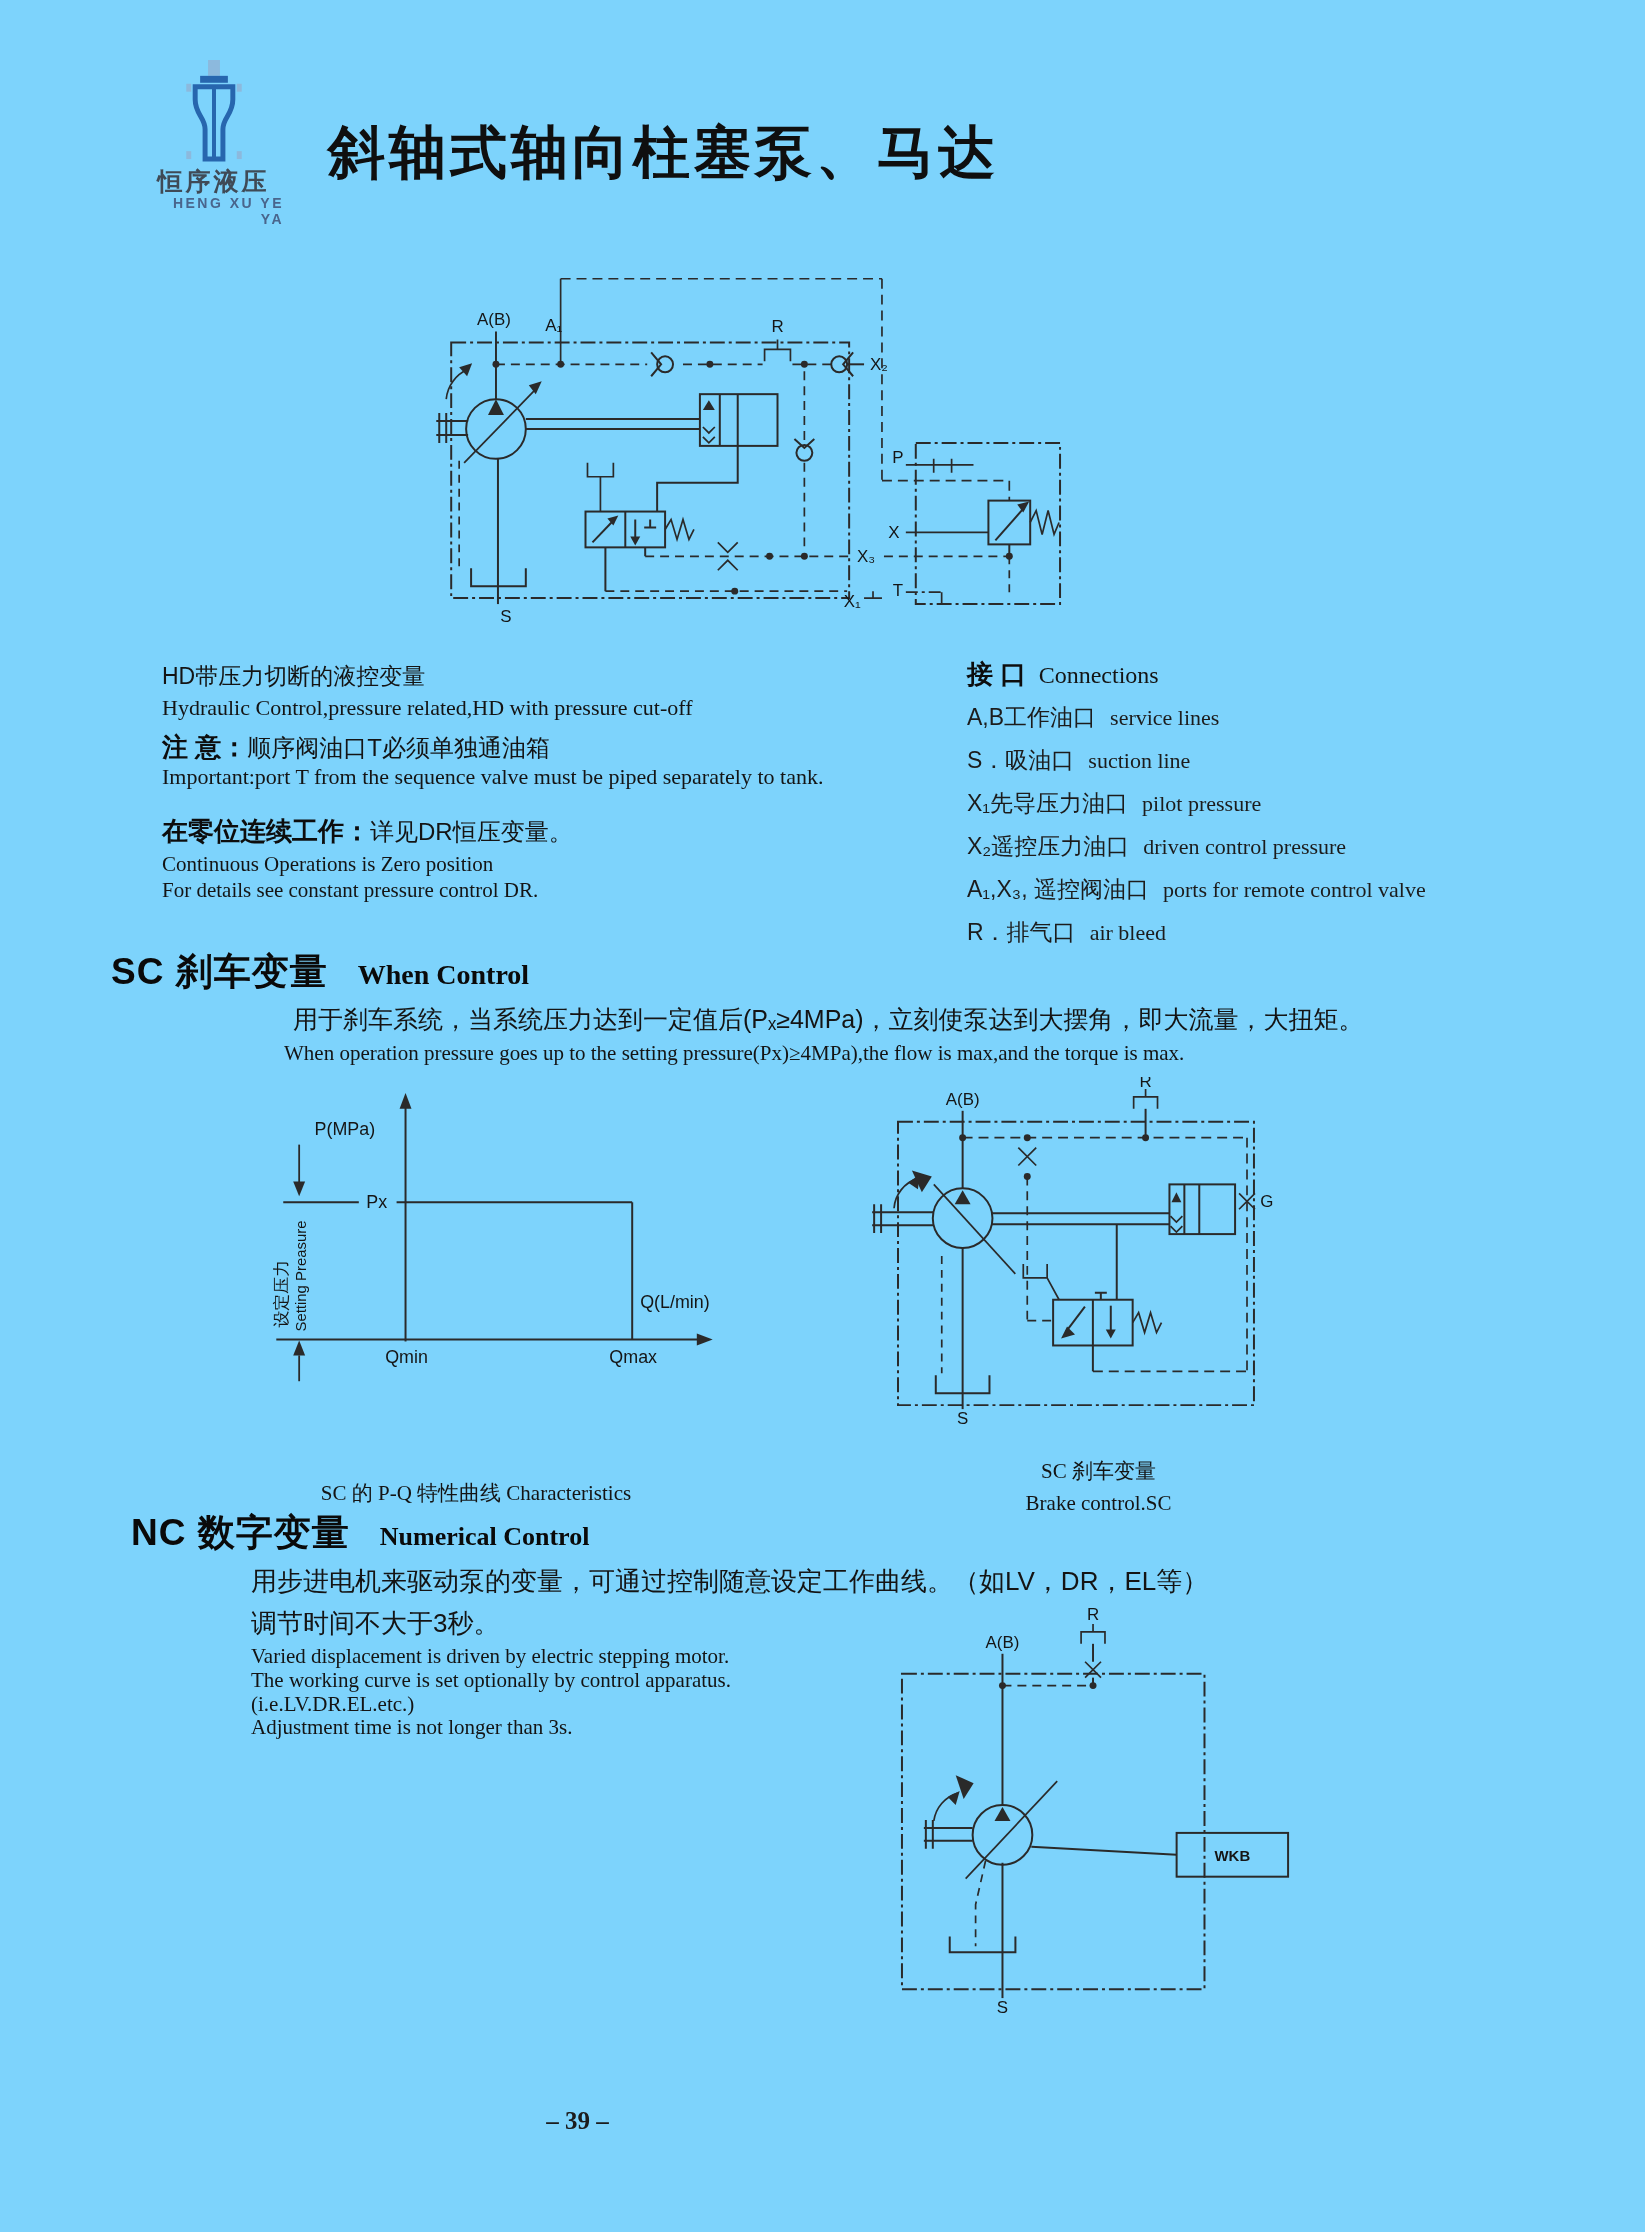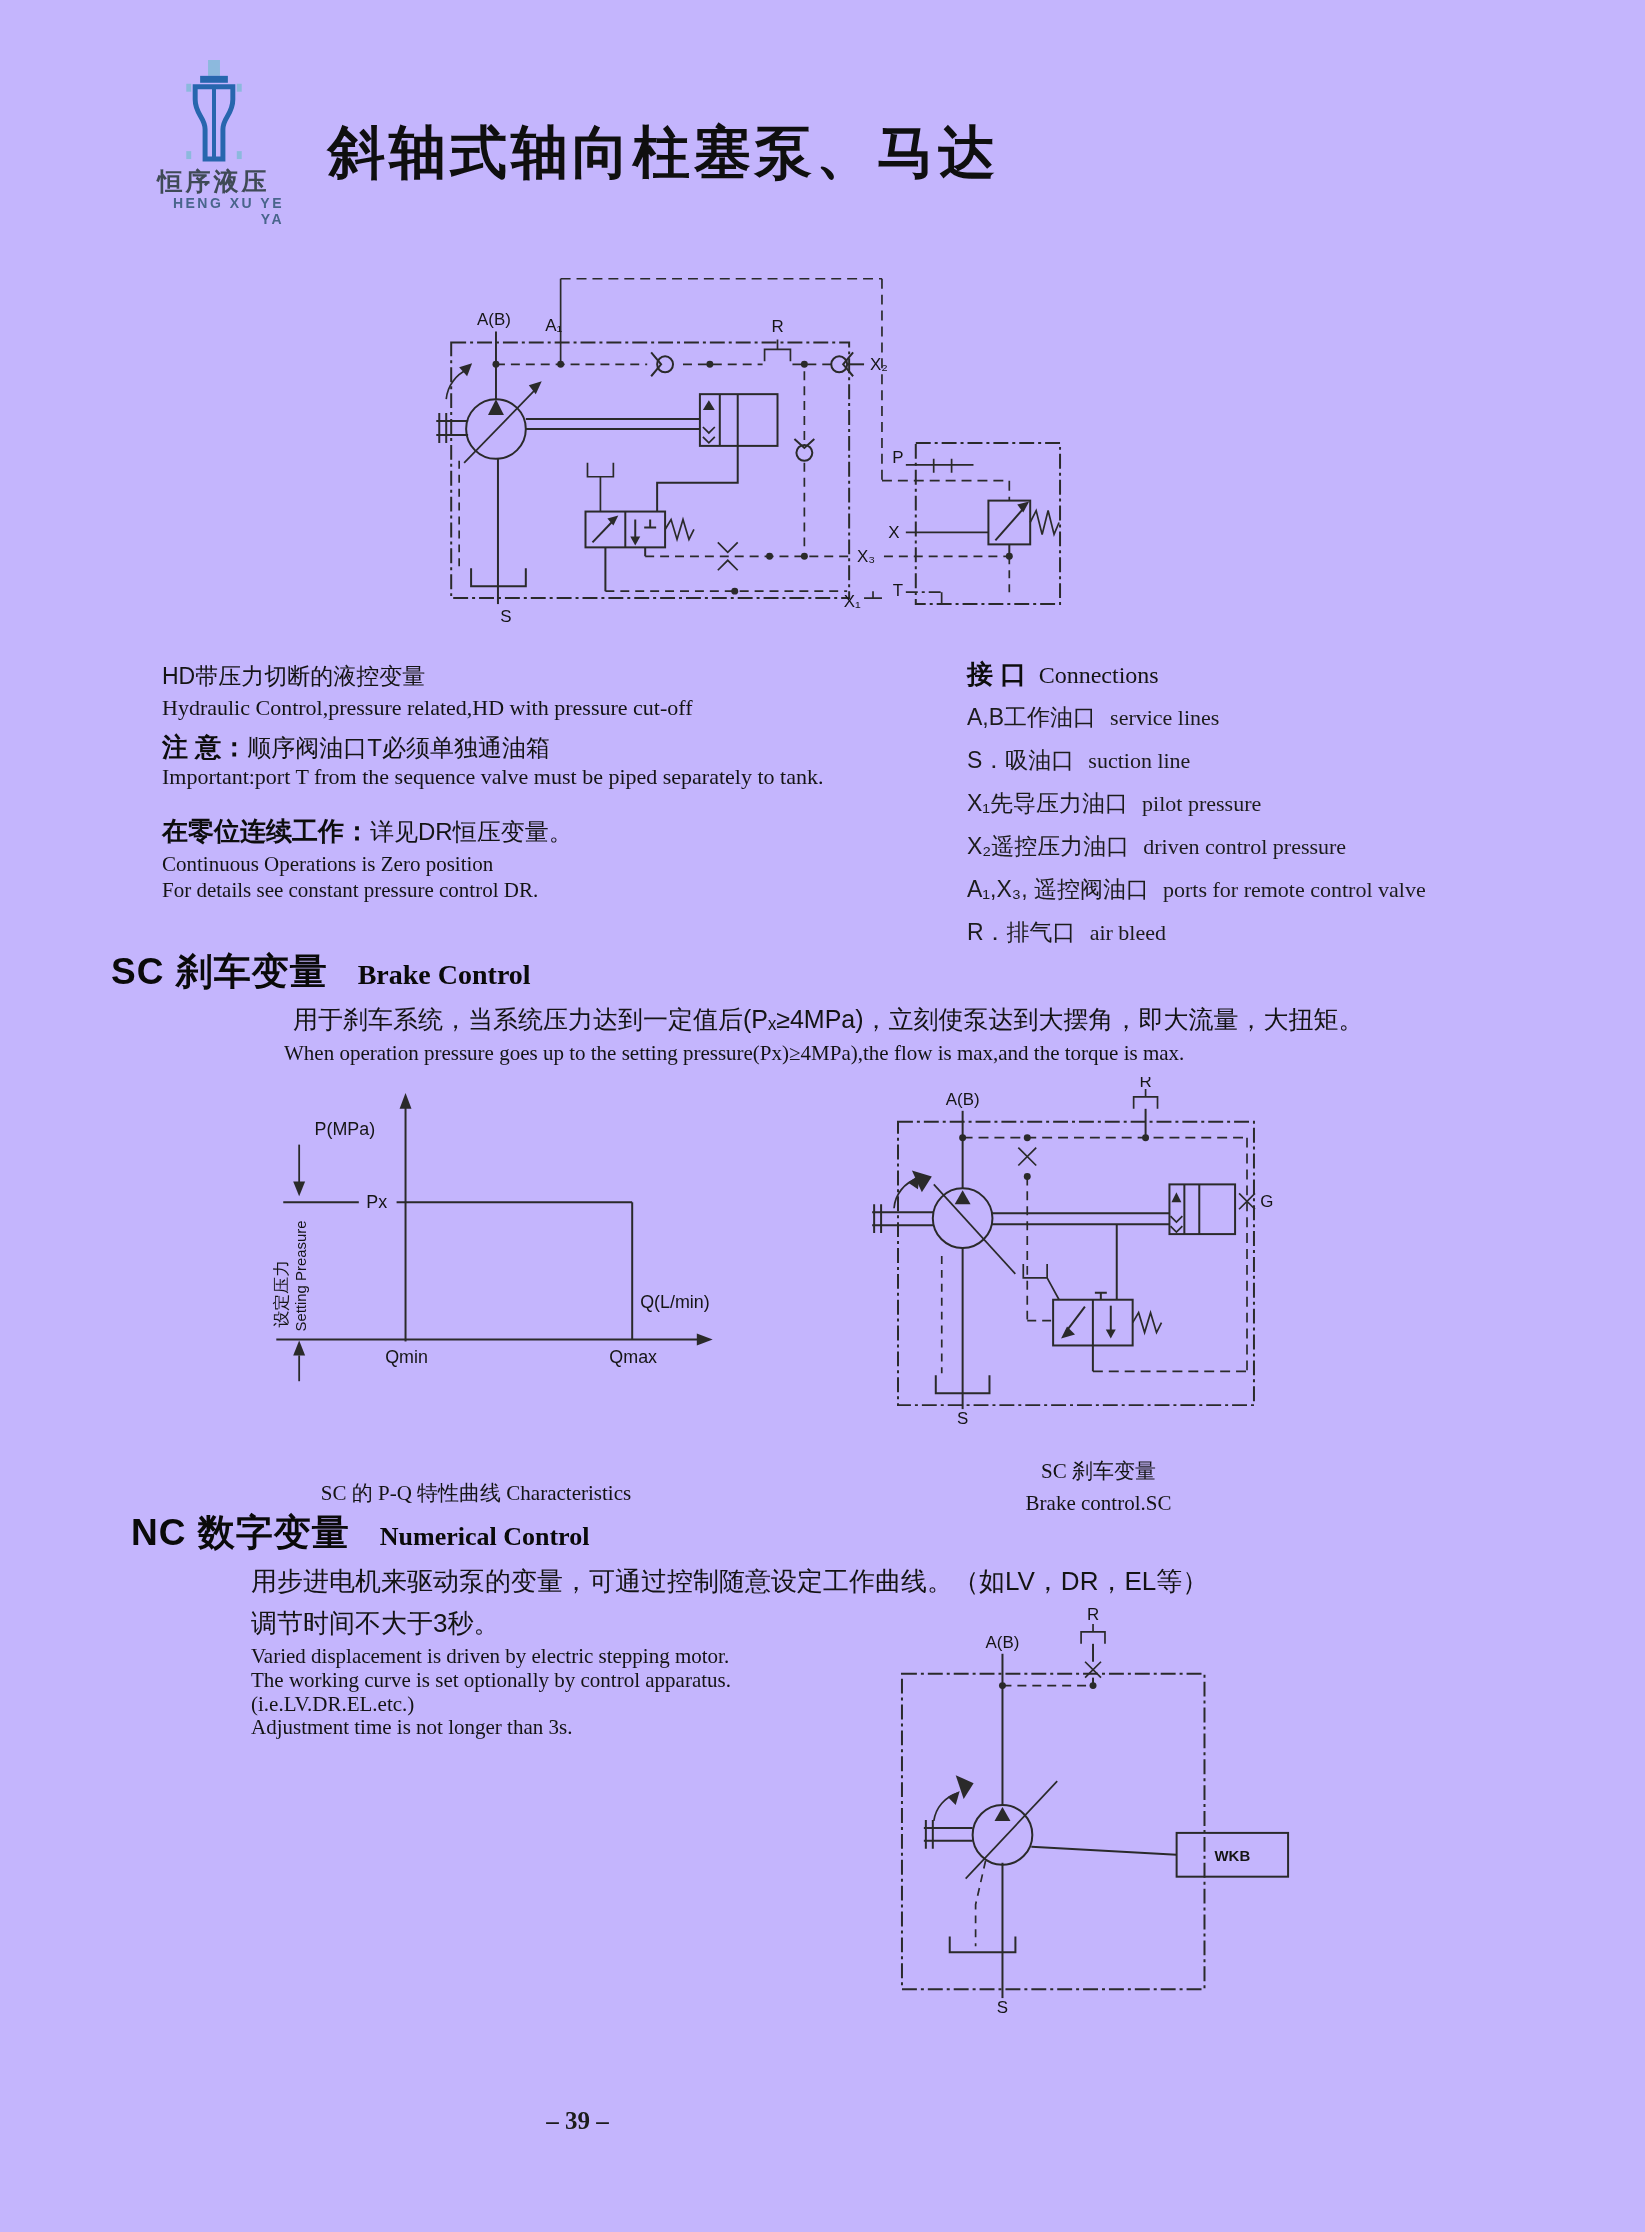--- a/index.html
+++ b/index.html
@@ -1,16 +1,16 @@
 <!DOCTYPE html>
 <html><head>
 <meta charset="utf-8">
 <style>
   html,body{margin:0;padding:0;background:#e8e8e8;}
-  .page{position:relative;width:1646px;height:2233px;background:#c4b5fd;overflow:hidden;
+  .page{position:relative;width:1646px;height:2233px;background:#7dd3fc;overflow:hidden;
         font-family:"Liberation Sans",sans-serif;color:#1c1c1c;}
   .abs{position:absolute;}
   .nowrap{white-space:nowrap;}
   .title{font-size:57px;font-weight:900;letter-spacing:4px;color:#0f0f0f;}
   .logo-cn{font-size:25px;font-weight:bold;color:#3f4a56;letter-spacing:3px;text-align:center;}
   .logo-en{font-size:14px;color:#49658c;letter-spacing:2.5px;text-align:right;font-weight:bold;}
   .cnbody{font-size:23px;color:#141414;}
   .cnbold{font-size:26px;font-weight:bold;color:#0d0d0d;}
   .enserif{font-family:"Liberation Serif",serif;font-size:22px;color:#141414;}
   .enserif-sm{font-family:"Liberation Serif",serif;font-size:21px;color:#141414;}
@@ -153,21 +153,21 @@
     </div>
     <div class="conn-row nowrap">
       <span>A₁,X₃, 遥控阀油口</span><span class="conn-en">ports for remote control valve</span>
     </div>
     <div class="conn-row nowrap">
       <span>R．排气口</span><span class="conn-en">air bleed</span>
     </div>
   </div>
 
   <div class="abs nowrap" style="left:111px;top:947px">
-    <span class="sec-code">SC 刹车变量</span><span class="sec-en">Brake Control</span>
+    <span class="sec-code">SC 刹车变量</span><span class="sec-en">When Control</span>
   </div>
   <div class="abs cnbody nowrap" style="left:293px;top:1003px;font-size:25px">用于刹车系统，当系统压力达到一定值后(Pₓ≥4MPa)，立刻使泵达到大摆角，即大流量，大扭矩。</div>
   <div class="abs enserif-sm nowrap" style="left:284px;top:1041px">When operation pressure goes up to the setting pressure(Px)≥4MPa),the flow is max,and the torque is max.</div>
 
   <svg class="abs" style="left:257px;top:1081px" width="478" height="338" viewBox="0 0 480 340">
     <g fill="none" stroke="#2a2a2a" stroke-width="2">
       <path d="M149,262 V24"></path>
       <path d="M19,260 H446"></path>
       <path d="M26,122 H102 M140,122 H377"></path>
       <path d="M377,122 V260"></path>

